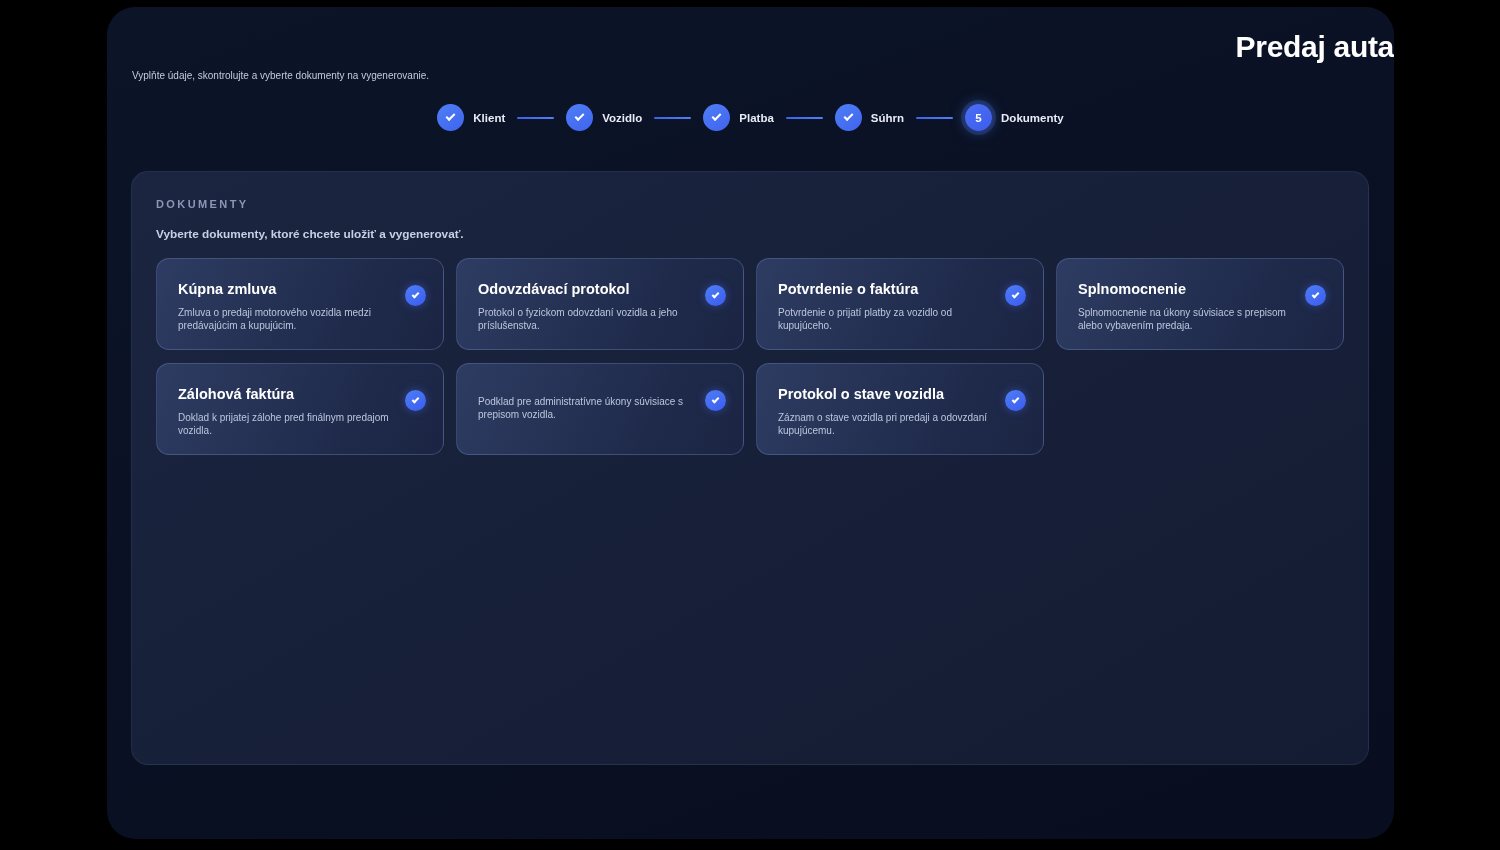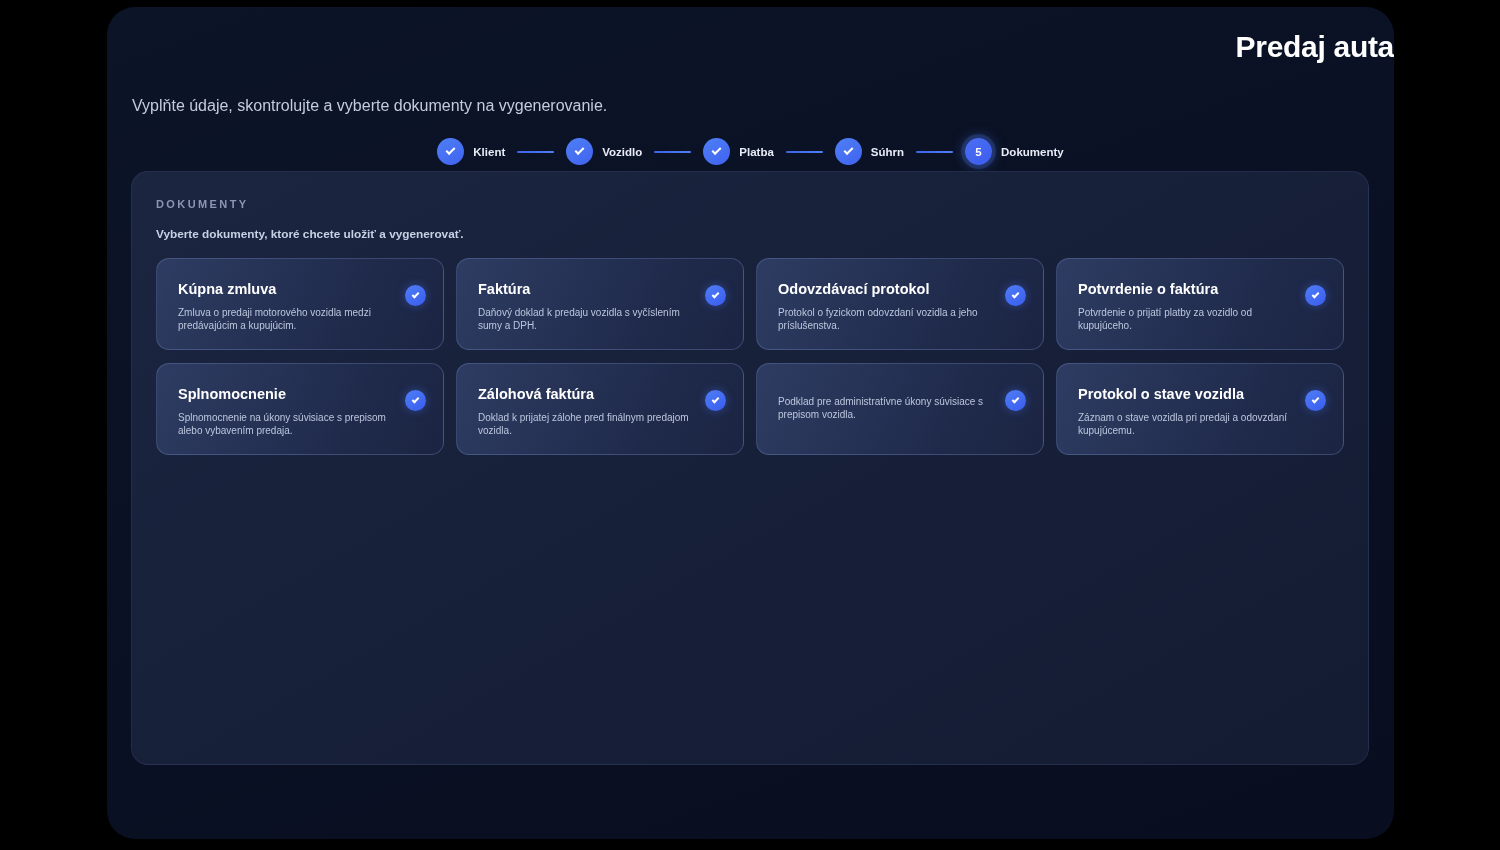--- a/index.html
+++ b/index.html
@@ -29,22 +29,22 @@
     padding: 23px 0 0 25px;
   }
   .page-title {
     font-size: 30px;
     font-weight: bold;
     color: #ffffff;
     letter-spacing: -0.3px;
     text-align: right;
   }
   .page-subtitle {
-    margin-top: 33px;
-    font-size: 16px;
+    margin-top: 6px;
+    font-size: 10px;
     color: #c3cbdd;
     font-weight: 400;
   }
 
   
   .stepper {
     display: flex;
     align-items: center;
     justify-content: center;
     margin-top: 23px;
@@ -254,27 +254,20 @@
 
     <div class="doc-grid" id="doc-grid">
         <div class="doc-card">
           <div class="doc-title">Kúpna zmluva</div>
           <div class="doc-desc">Zmluva o predaji motorového vozidla medzi predávajúcim a kupujúcim.</div>
           <div class="doc-check">
             <span class="tick"></span>
           </div>
         </div>
         <div class="doc-card">
-          <div class="doc-title">Faktúra</div>
-          <div class="doc-desc">Daňový doklad k predaju vozidla s vyčíslením sumy a DPH.</div>
-          <div class="doc-check">
-            <span class="tick"></span>
-          </div>
-        </div>
-        <div class="doc-card">
           <div class="doc-title">Odovzdávací protokol</div>
           <div class="doc-desc">Protokol o fyzickom odovzdaní vozidla a jeho príslušenstva.</div>
           <div class="doc-check">
             <span class="tick"></span>
           </div>
         </div>
         <div class="doc-card">
           <div class="doc-title">Potvrdenie o faktúra</div>
           <div class="doc-desc">Potvrdenie o prijatí platby za vozidlo od kupujúceho.</div>
           <div class="doc-check">

